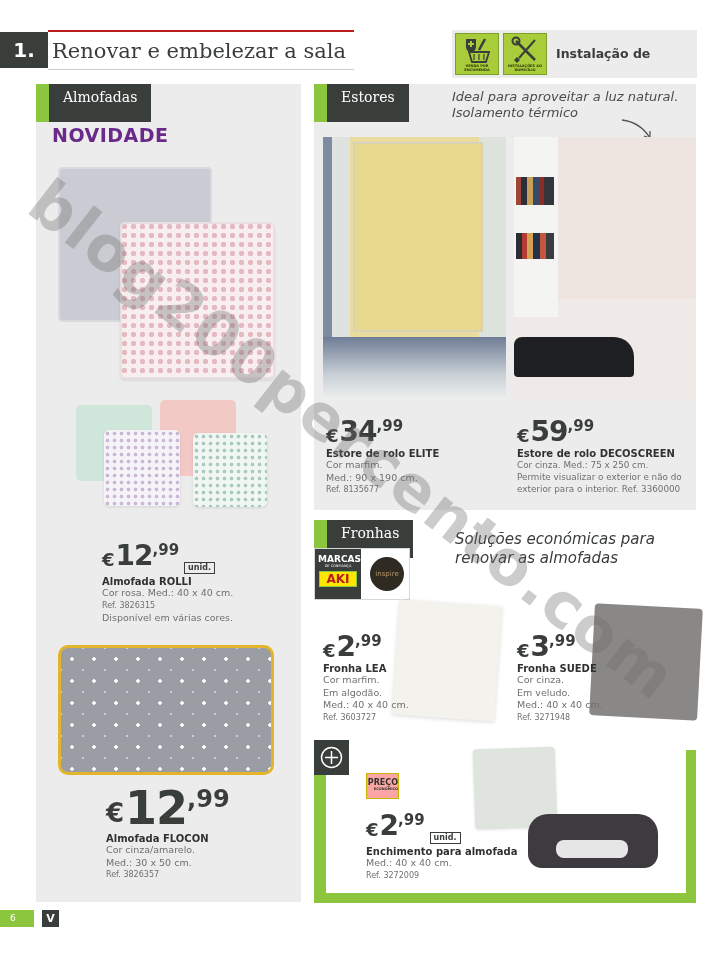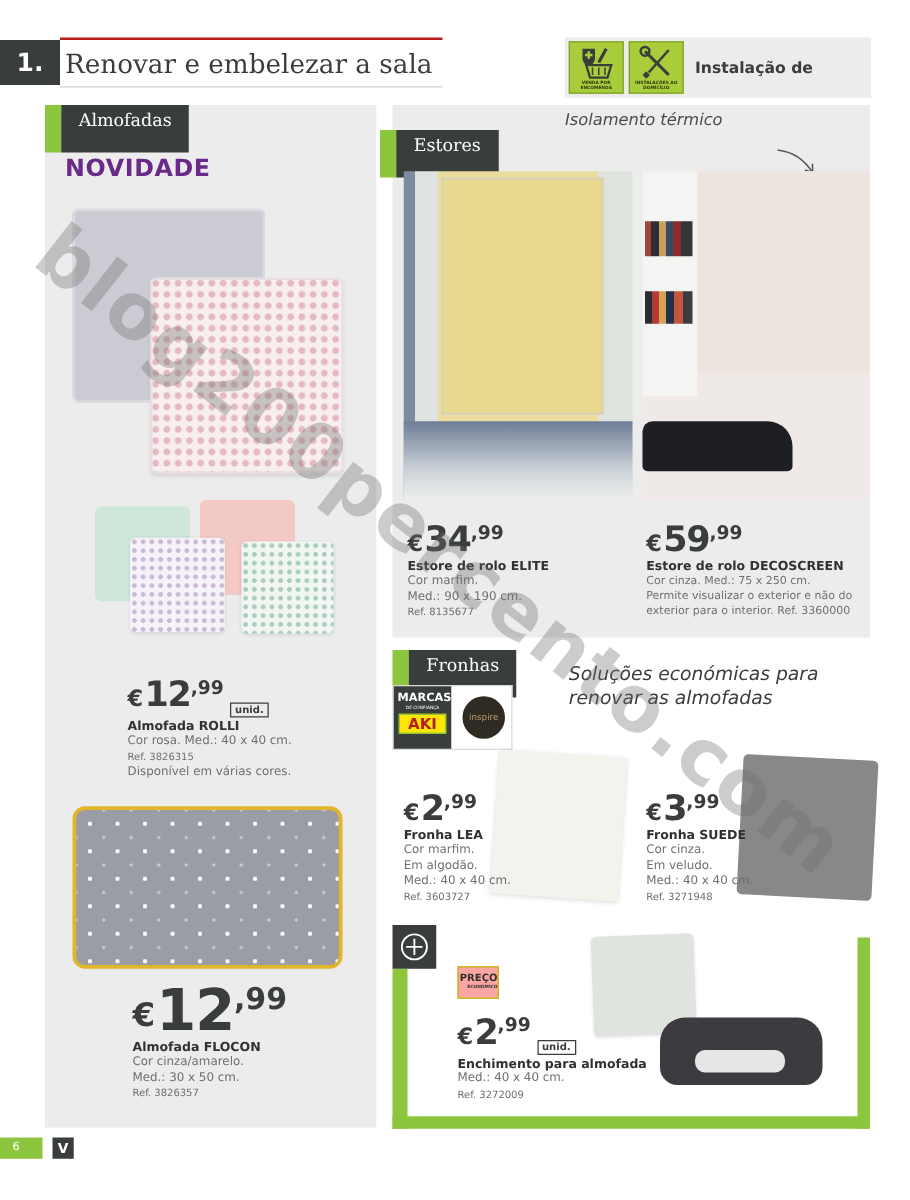--- a/index.html
+++ b/index.html
@@ -129,25 +129,26 @@
     <span class="int">12</span>
     <span class="dec">,99</span>
   </div>
   <div class="pname">Almofada FLOCON</div>
   <div class="pdesc">Cor cinza/amarelo.</div>
   <div class="pdesc">Med.: 30 x 50 cm.</div>
   <div class="pref">Ref. 3826357</div>
 </div>
 
 <div class="abs panel" style="left:314px; top:84px; width:382px; height:426px;"></div>
-<div class="abs sec-tab" style="left:304px; top:84px;margin-top:20px;">
+<div class="abs sec-tab" style="left:314px; top:84px;">
   <div class="green"></div>
   <div class="label">Estores</div>
 </div>
 <div class="abs handwrite" style="left:452px; top:89px; font-size:13px; line-height:16px;">
+  <div>Ideal para aproveitar a luz natural.</div>
   <div>Isolamento térmico</div>
 </div>
 <svg class="abs" style="left:620px; top:116px;" width="34" height="26" viewBox="0 0 34 26">
   <path d="M2 4 Q20 6 30 22" stroke="#555" stroke-width="1.3" fill="none"></path>
   <path d="M24 20 L30 22 L30 15" stroke="#555" stroke-width="1.3" fill="none"></path>
 </svg>
 
 <div class="abs img-elite" style="left:323px; top:137px; width:183px; height:263px;">
   <div class="abs" style="left:30px; top:5px; width:130px; height:190px; background:#e8d98f; border:2px solid #d8d2b8;"></div>
   <div class="abs" style="left:0; top:200px; width:183px; height:63px; background:linear-gradient(180deg,#6e7d96,#c9d0d6 60%,#eef0ee);"></div>

